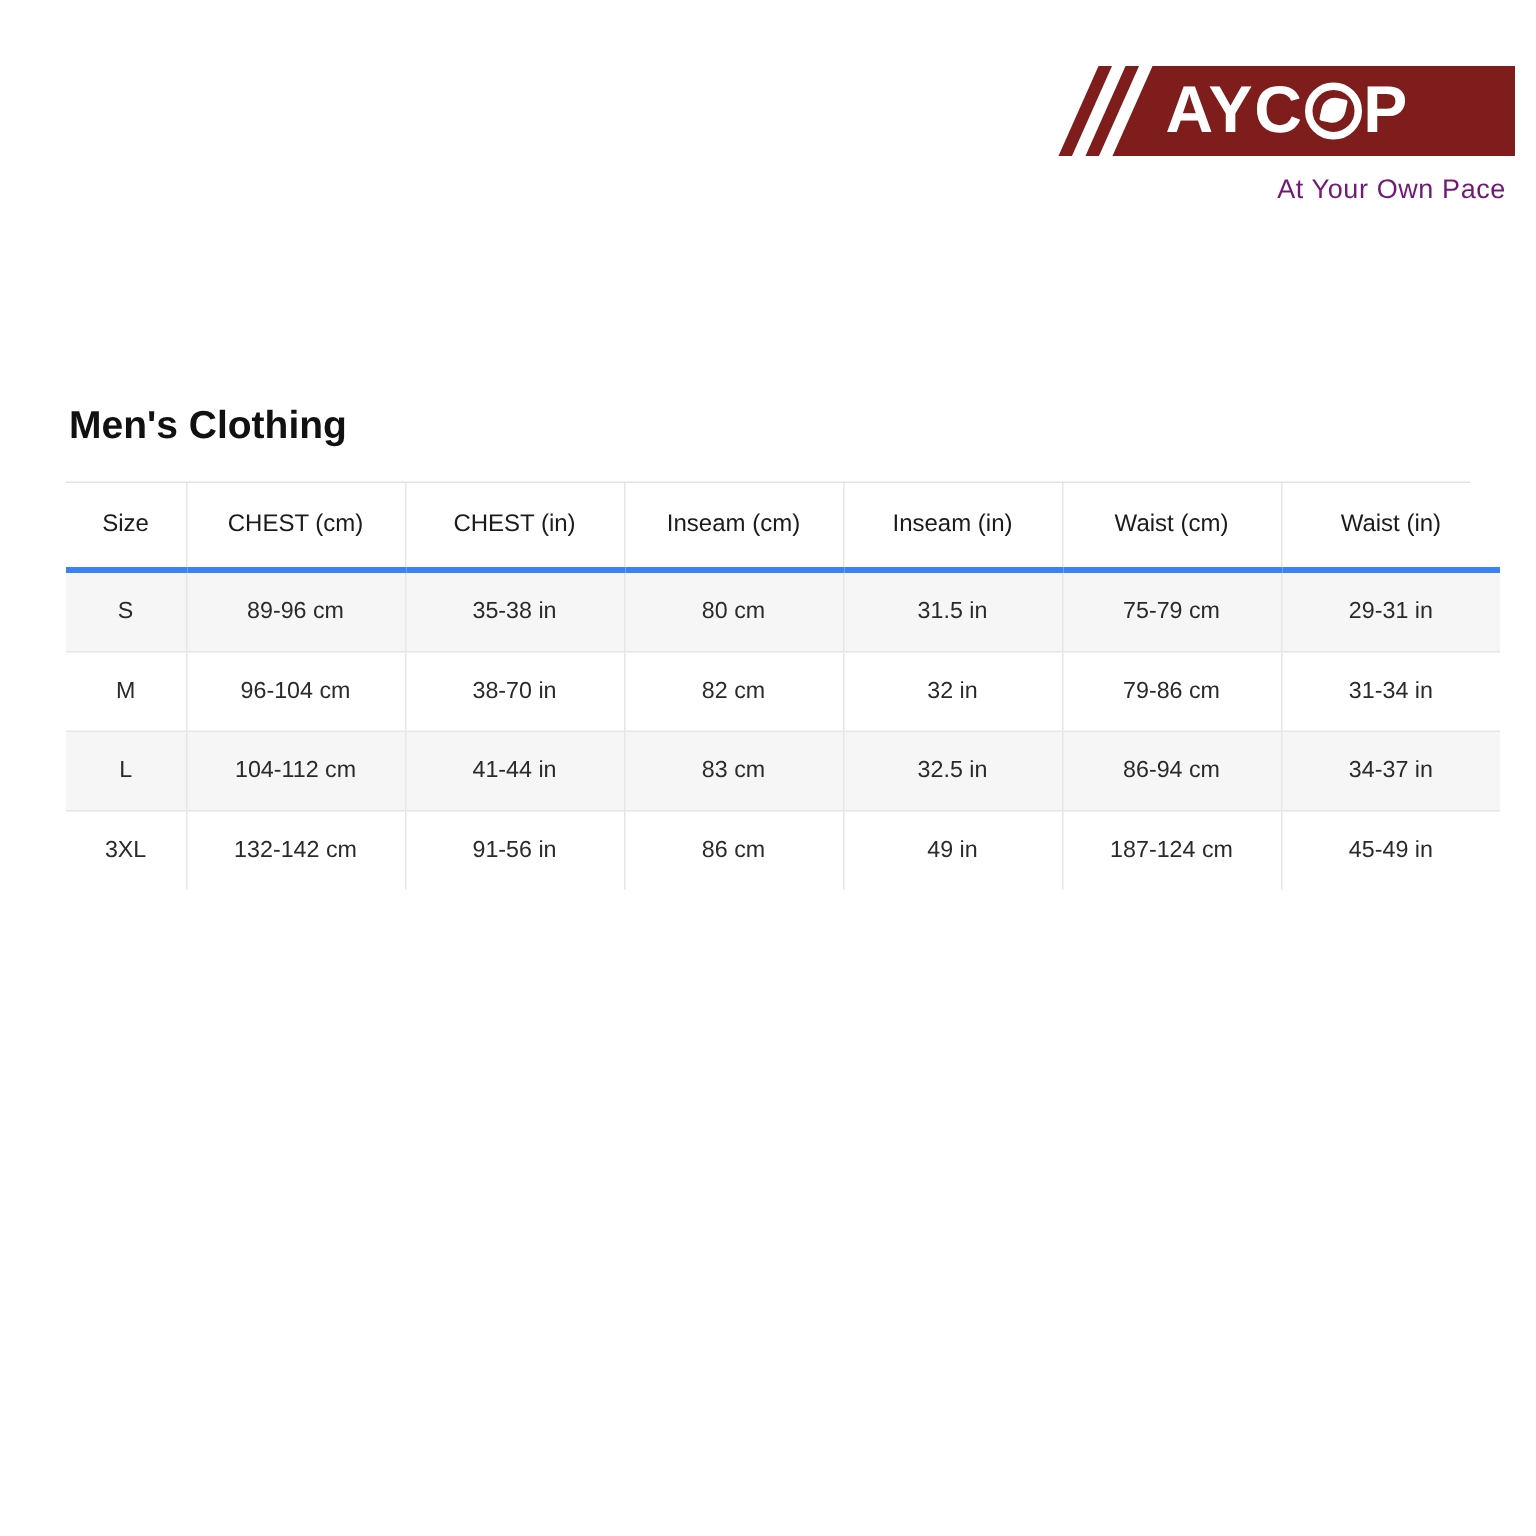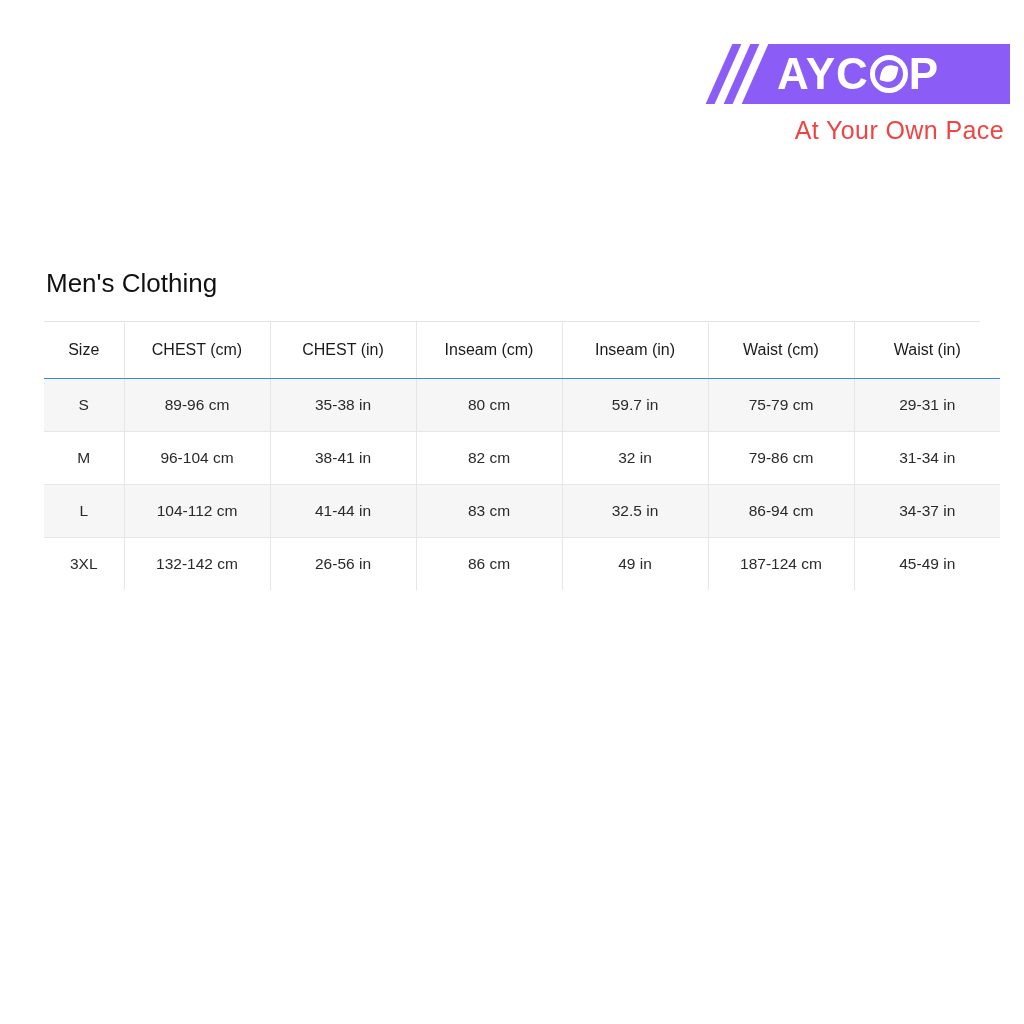--- a/index.html
+++ b/index.html
@@ -18,21 +18,21 @@
 
   
   .brand-header {
     position: absolute;
     top: 44px;
     right: 14px;
     width: 324px;
   }
   .logo-bar {
     height: 60px;
-    background: #8b5cf6;
+    background: #7f1d1d;
     display: flex;
     align-items: center;
     padding-left: 12px;
     box-sizing: border-box;
     position: relative;
     overflow: hidden;
   }
   .logo-bar::before {
     content: "";
     position: absolute;
@@ -87,35 +87,35 @@
     width: 16px;
     height: 17px;
     background: #ffffff;
     border-radius: 55% 10% 55% 10%;
     transform: rotate(12deg);
   }
   .tagline {
     text-align: right;
     margin-top: 12px;
     padding-right: 6px;
-    font-size: 25px;
-    color: #ef4444;
+    font-size: 18px;
+    color: #701a75;
     letter-spacing: 0.4px;
   }
 
   
   .content {
     position: absolute;
     left: 44px;
     top: 268px;
     width: 936px;
   }
   .section-title {
     font-size: 26px;
-    font-weight: normal;
+    font-weight: bold;
     color: #111111;
     margin: 0 0 22px 2px;
   }
   .title-rule {
     height: 1px;
     background: #e3e3e3;
     margin-bottom: 0;
   }
 
   table.size-table {
@@ -131,21 +131,21 @@
     color: #2a2a2a;
     height: 52px;
     font-weight: normal;
     padding: 0 4px;
   }
   table.size-table thead th {
     height: 56px;
     font-size: 16px;
     color: #1b1b1b;
     border-top: none;
-    border-bottom: 1px solid #3b82f6;
+    border-bottom: 4px solid #3b82f6;
   }
   table.size-table thead th:first-child,
   table.size-table tbody td:first-child {
     border-left: none;
     width: 80px;
   }
   table.size-table thead th:last-child,
   table.size-table tbody td:last-child {
     border-right: none;
   }
@@ -204,46 +204,46 @@
         <th>Waist (cm)</th>
         <th>Waist (in)</th>
       </tr>
     </thead>
     <tbody>
       <tr>
         <td>S</td>
         <td>89-96 cm</td>
         <td>35-38 in</td>
         <td>80 cm</td>
-        <td>59.7 in</td>
+        <td>31.5 in</td>
         <td>75-79 cm</td>
         <td>29-31 in</td>
       </tr>
       <tr>
         <td>M</td>
         <td>96-104 cm</td>
-        <td>38-41 in</td>
+        <td>38-70 in</td>
         <td>82 cm</td>
         <td>32 in</td>
         <td>79-86 cm</td>
         <td>31-34 in</td>
       </tr>
       <tr>
         <td>L</td>
         <td>104-112 cm</td>
         <td>41-44 in</td>
         <td>83 cm</td>
         <td>32.5 in</td>
         <td>86-94 cm</td>
         <td>34-37 in</td>
       </tr>
       <tr>
         <td>3XL</td>
         <td>132-142 cm</td>
-        <td>26-56 in</td>
+        <td>91-56 in</td>
         <td>86 cm</td>
         <td>49 in</td>
         <td>187-124 cm</td>
         <td>45-49 in</td>
       </tr>
     </tbody>
   </table>
 </div>
 
 </body></html>

